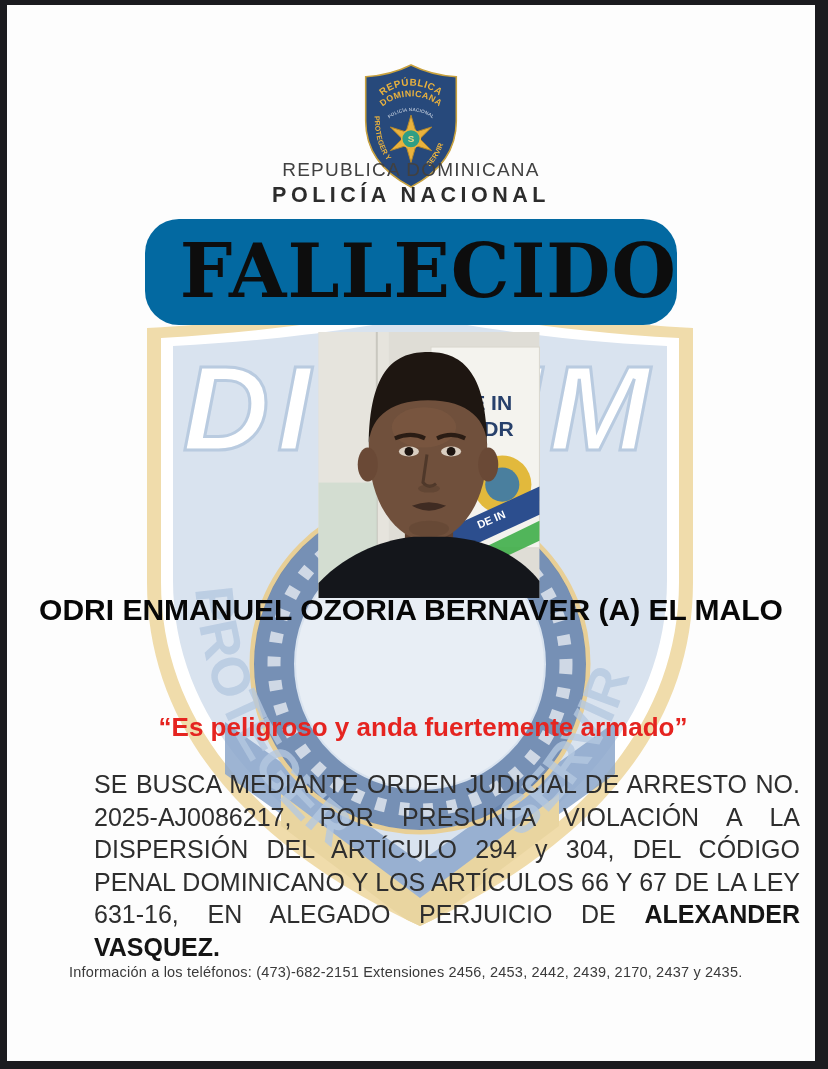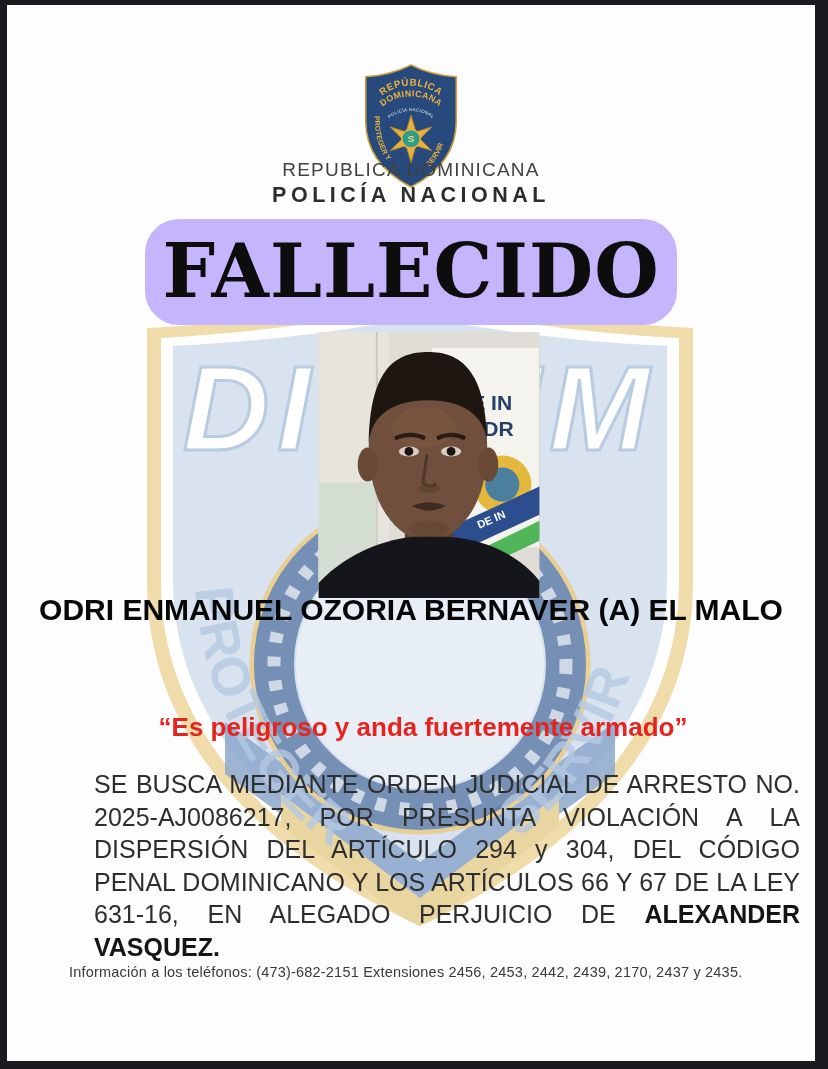--- a/index.html
+++ b/index.html
@@ -20,21 +20,21 @@
   }
   
   .content{position:absolute;inset:0;z-index:1;}
   .row{position:absolute;left:0;width:100%;text-align:center;}
   .badge-wrap{top:57px;}
   .badge-svg{width:100px;height:128px;display:inline-block;}
   .country{top:154px;font-size:19px;letter-spacing:1.2px;color:#414141;text-align:center;}
   .institution{top:178px;font-size:21.5px;font-weight:bold;letter-spacing:4.5px;color:#2c2c2c;}
   .banner-box{
     position:absolute;top:214px;left:calc(50% - 266px);width:532px;height:106px;
-    background:#c4b5fd;border-radius:34px;text-align:center;
+    background:#0369a1;border-radius:34px;text-align:right;
   }
   .banner-text{
     font-family:"DejaVu Serif",serif;font-weight:bold;
     font-size:74px;line-height:104px;letter-spacing:1px;color:#0d0d0d;
   }
   .photo-box{position:absolute;top:327px;left:311px;width:222px;height:266px;}
   .photo-box svg{width:100%;height:100%;display:block;}
   .names{top:587px;font-weight:bold;font-size:30px;line-height:35px;color:#070707;}
   .tagline{top:663px;font-weight:bold;font-size:35px;}
   .warning{top:707px;font-weight:bold;font-size:26px;padding-left:12px;}

